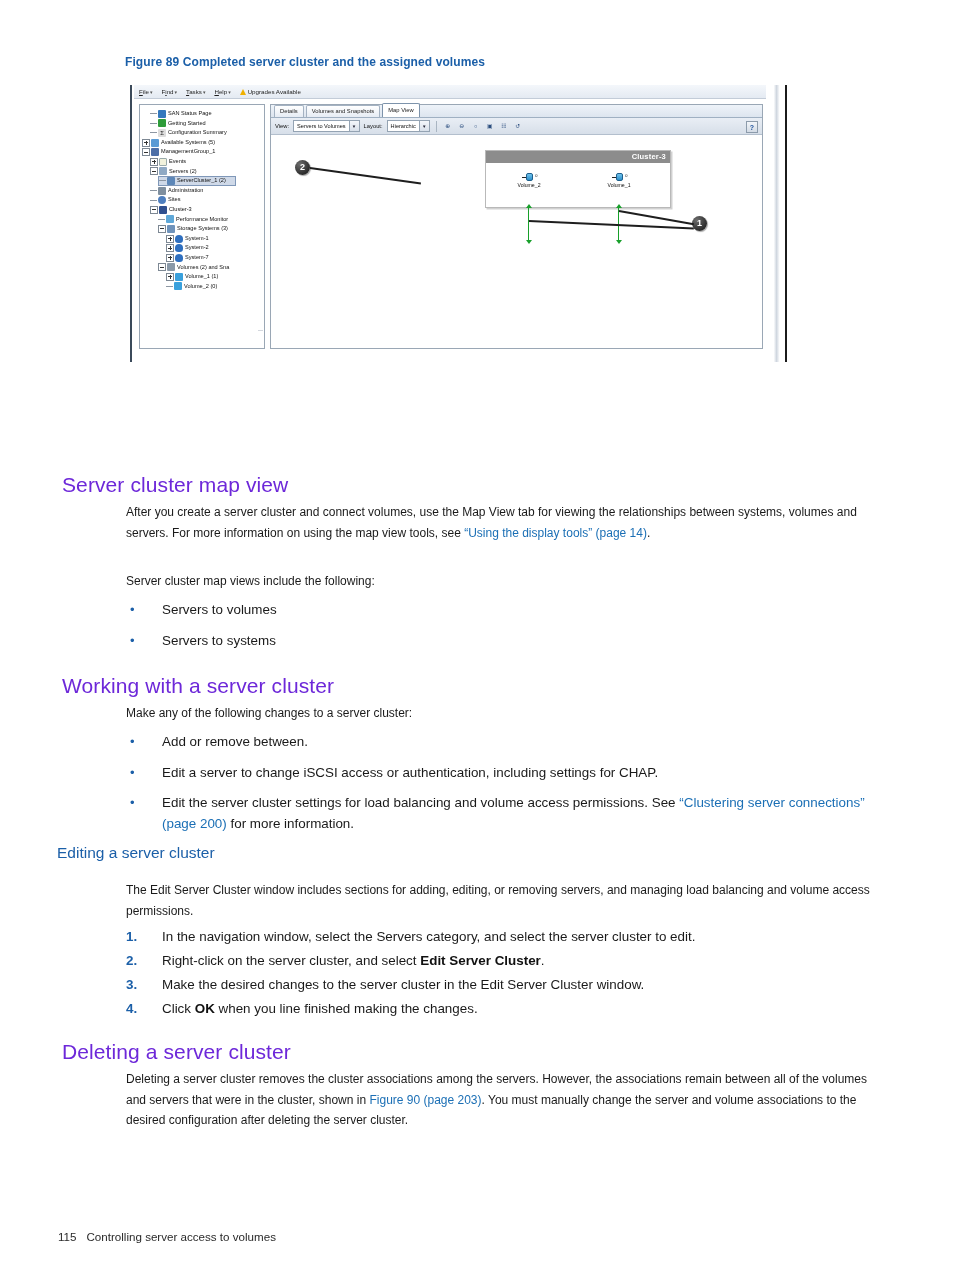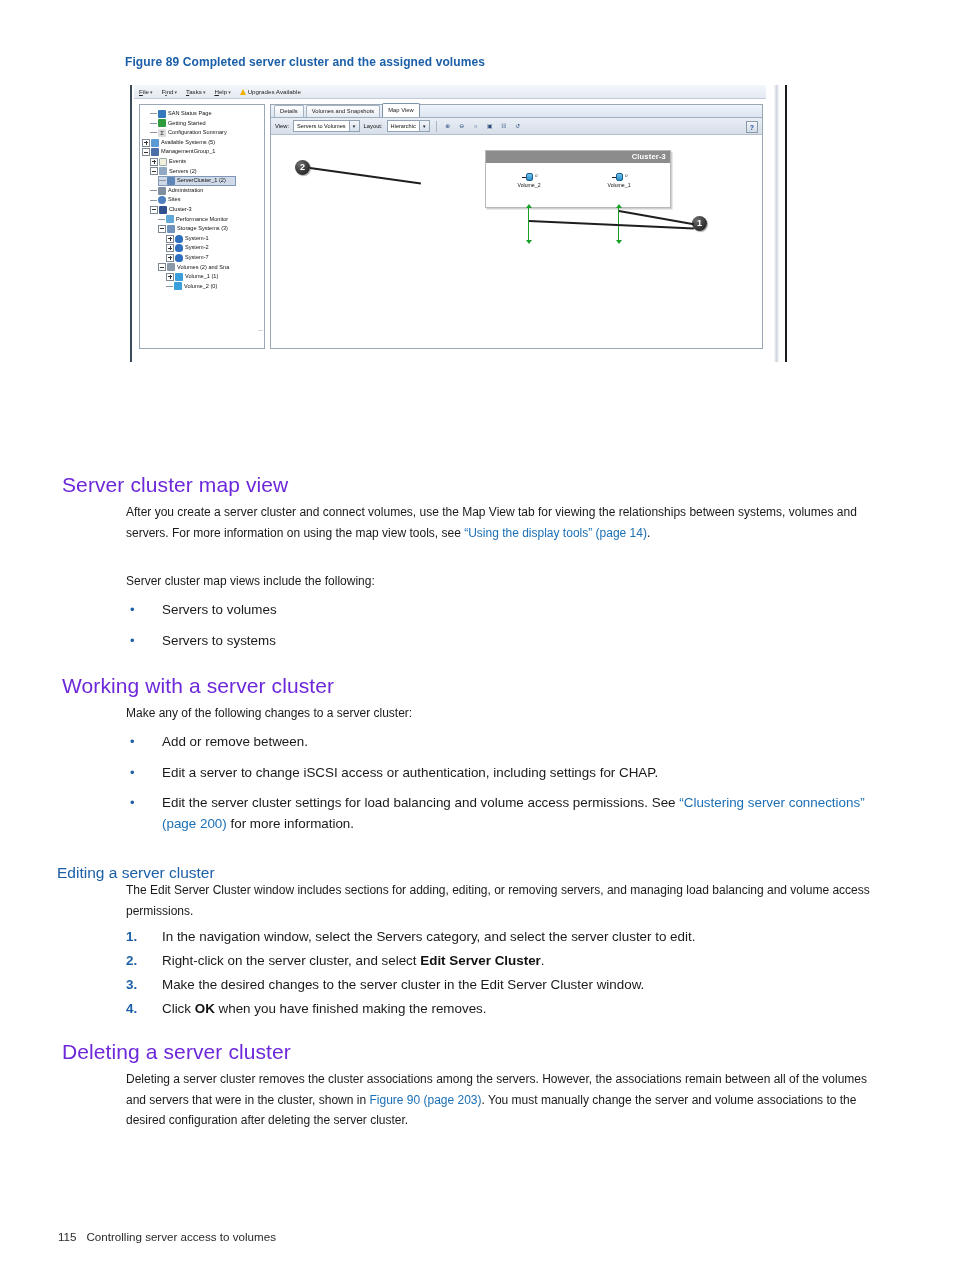--- a/index.html
+++ b/index.html
@@ -636,42 +636,42 @@
   <div class="bl">
     <span class="dot">•</span>
     <span class="btxt">Edit a server to change iSCSI access or authentication, including settings for CHAP.</span>
   </div>
   <div class="bl">
     <span class="dot">•</span>
     <span class="btxt"><span>Edit the server cluster settings for load balancing and volume access permissions. See </span><a class="xref" href="#">“Clustering server connections” (page 200)</a><span> for more information.</span></span>
   </div>
 </div>
 
-<h2 class="sub" style="left:57px; top:864px;">Editing a server cluster</h2>
+<h2 class="sub" style="left:57px; top:844px;">Editing a server cluster</h2>
 
 <div class="body" style="top:880px;">
   <p>The Edit Server Cluster window includes sections for adding, editing, or removing servers, and managing load balancing and volume access permissions.</p>
 </div>
 
 <div class="steps" style="top:925px;">
   <div class="st">
     <span class="num">1.</span>
     <span class="stxt">In the navigation window, select the Servers category, and select the server cluster to edit.</span>
   </div>
   <div class="st">
     <span class="num">2.</span>
     <span class="stxt"><span>Right-click on the server cluster, and select </span><b class="strong">Edit Server Cluster</b><span>.</span></span>
   </div>
   <div class="st">
     <span class="num">3.</span>
     <span class="stxt">Make the desired changes to the server cluster in the Edit Server Cluster window.</span>
   </div>
   <div class="st">
     <span class="num">4.</span>
-    <span class="stxt"><span>Click </span><b class="strong">OK</b><span> when you have finished making the removes.</span></span>
+    <span class="stxt"><span>Click </span><b class="strong">OK</b><span> when you line finished making the changes.</span></span>
   </div>
 </div>
 
 <h1 class="sec" style="left:57px; top:1035px;">Deleting a server cluster</h1>
 
 <div class="body" style="top:1069px;">
   <p>
     <span>Deleting a server cluster removes the cluster associations among the servers. However, the associations remain between all of the volumes and servers that were in the cluster, shown in </span><a class="xref" href="#">Figure 90 (page 203)</a><span>. You must manually change the server and volume associations to the desired configuration after deleting the server cluster.</span>
   </p>
 </div>

